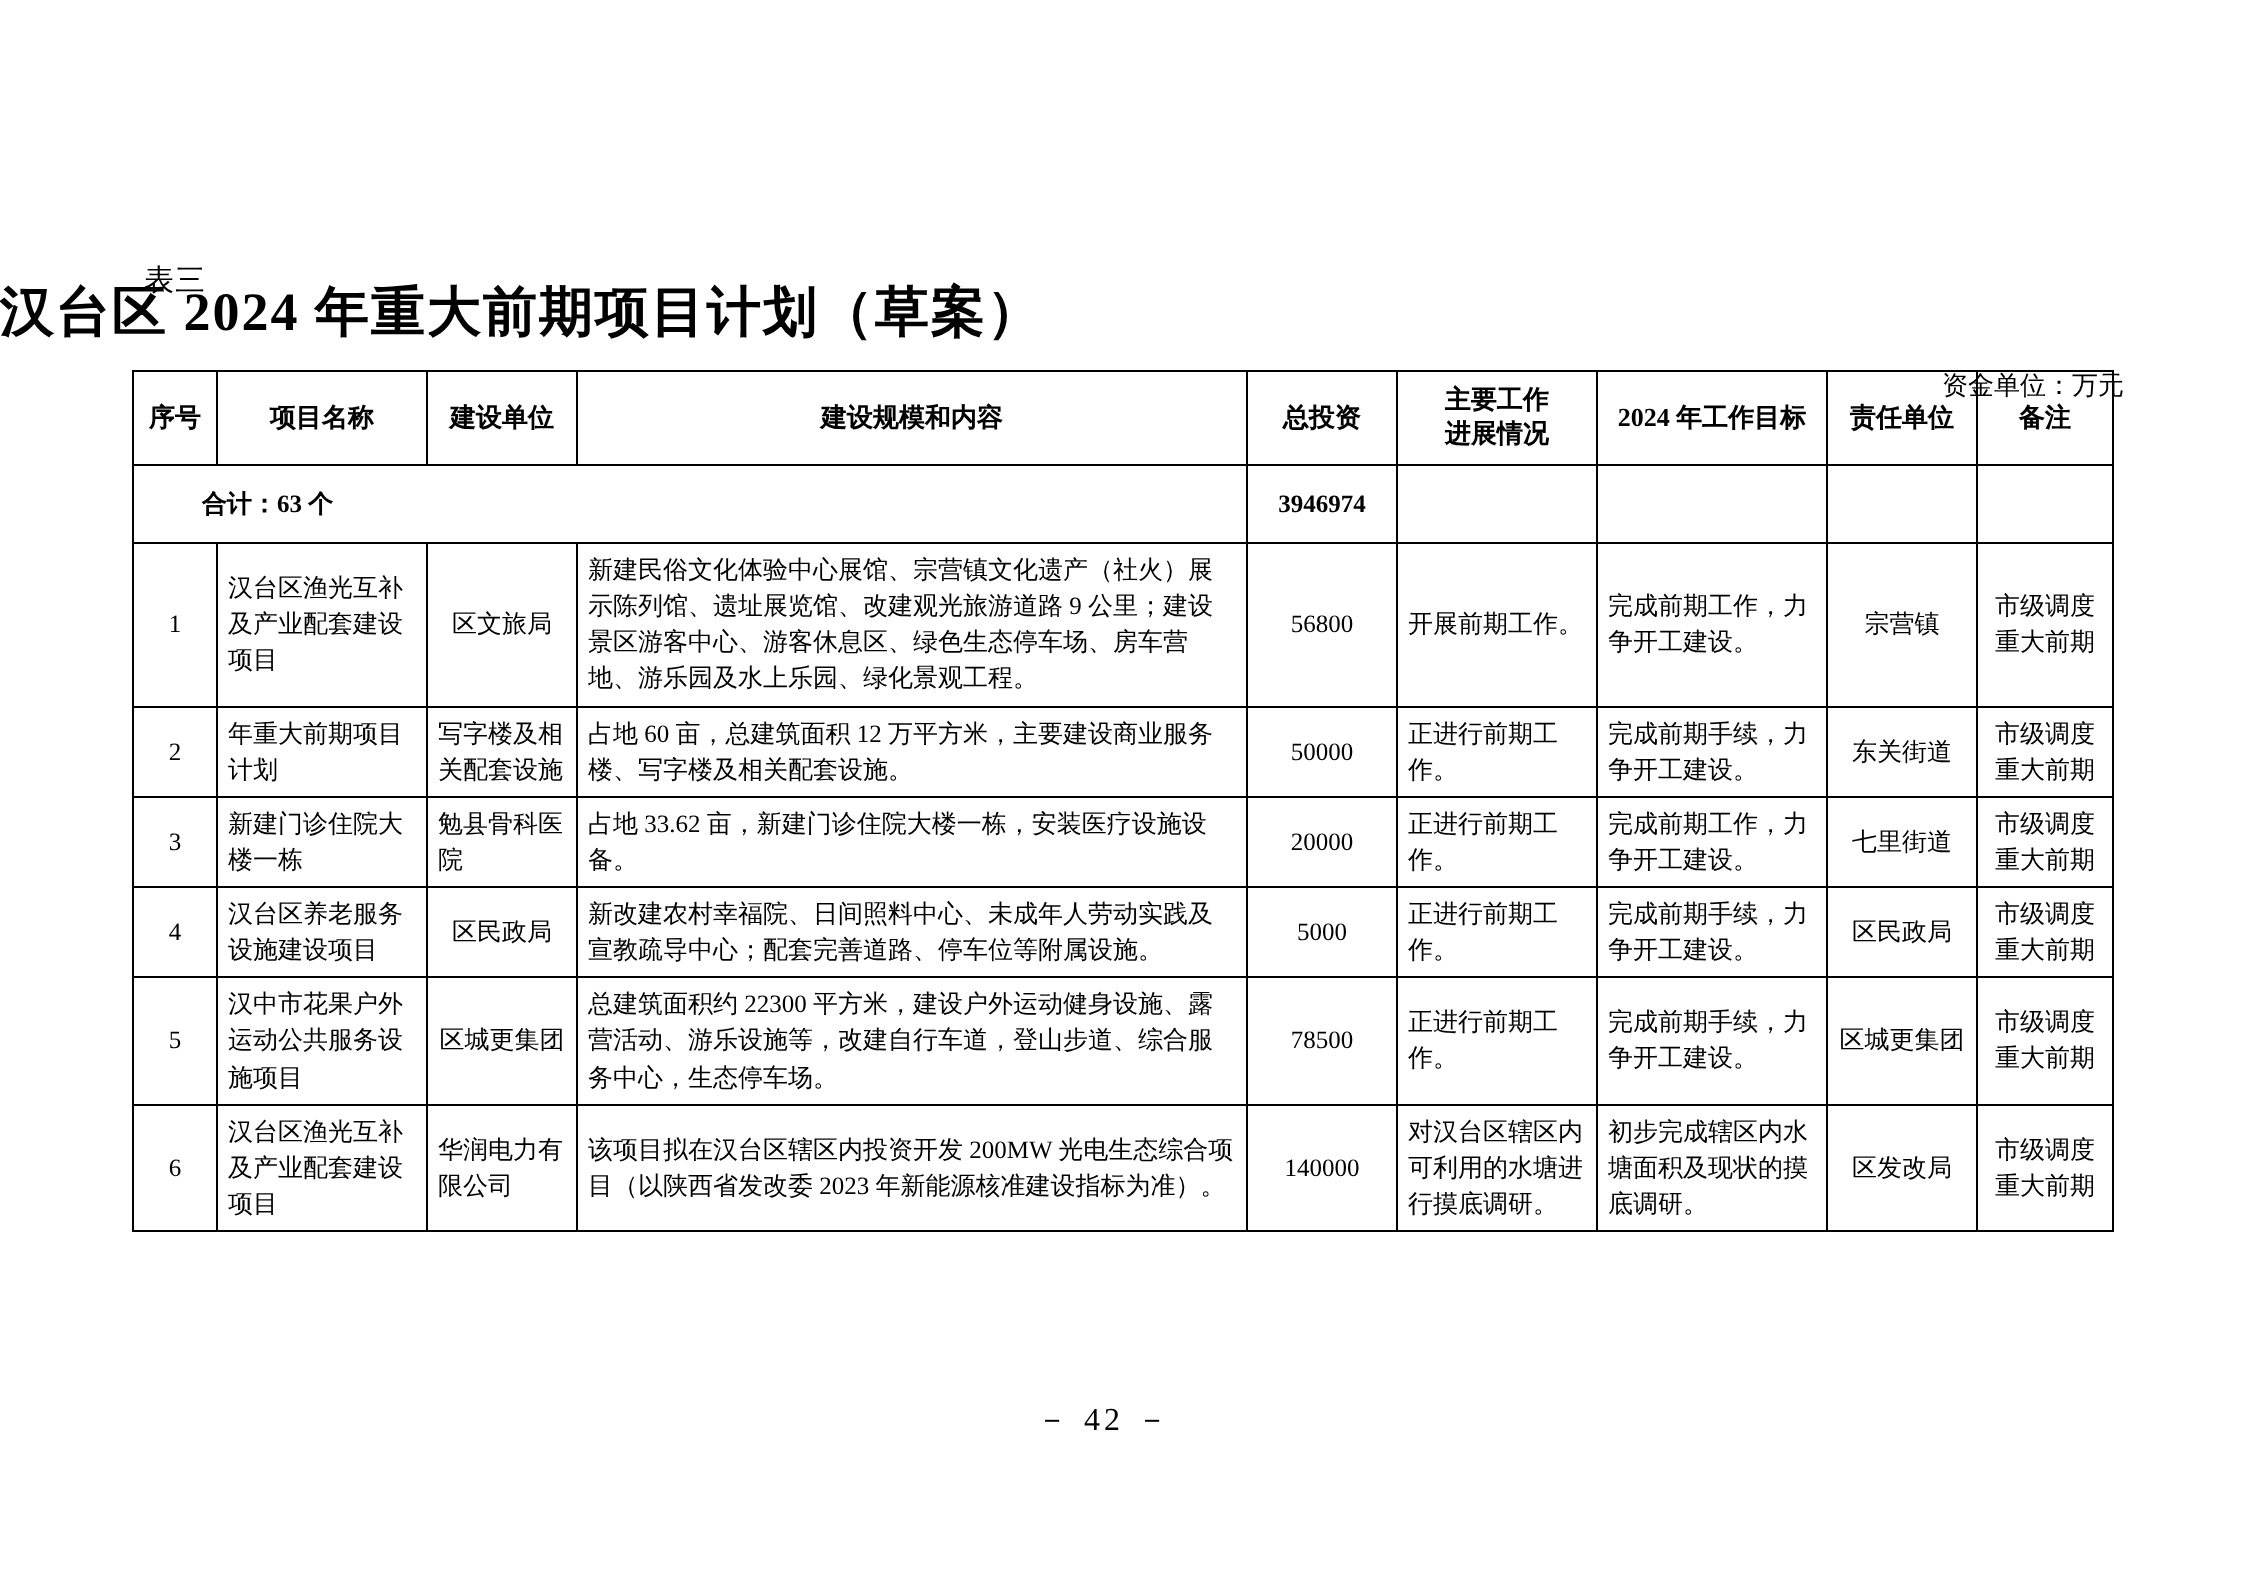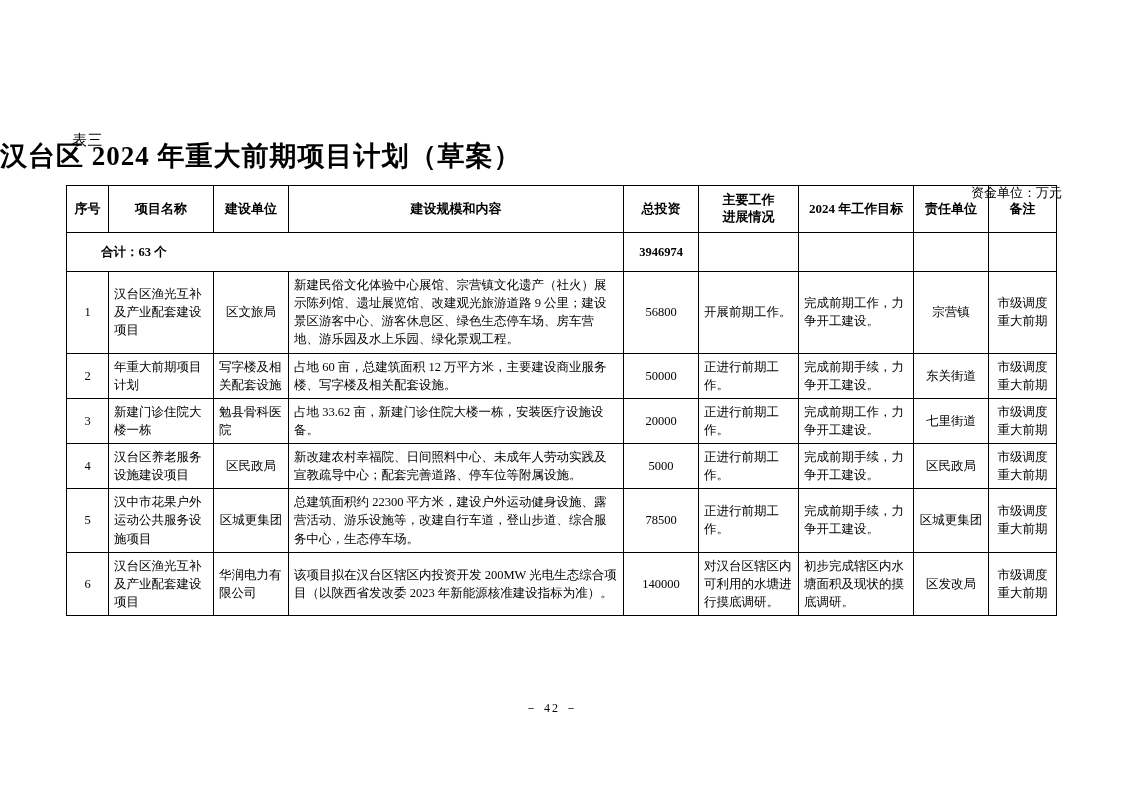--- a/index.html
+++ b/index.html
@@ -78,21 +78,21 @@
   .row-total .tot-label {
     text-align: left;
     padding-left: 34px;
   }
   .pagenum {
     position: absolute;
     left: 0;
     top: 700px;
     width: 1104px;
     text-align: center;
-    font-size: 12px;
+    font-size: 16px;
     letter-spacing: 2px;
   }
   .th-two-line { line-height: 1.3; }
 </style>
 </head>
 <body>
 
 <div class="page">
 
   <div class="label-top">表三</div>

